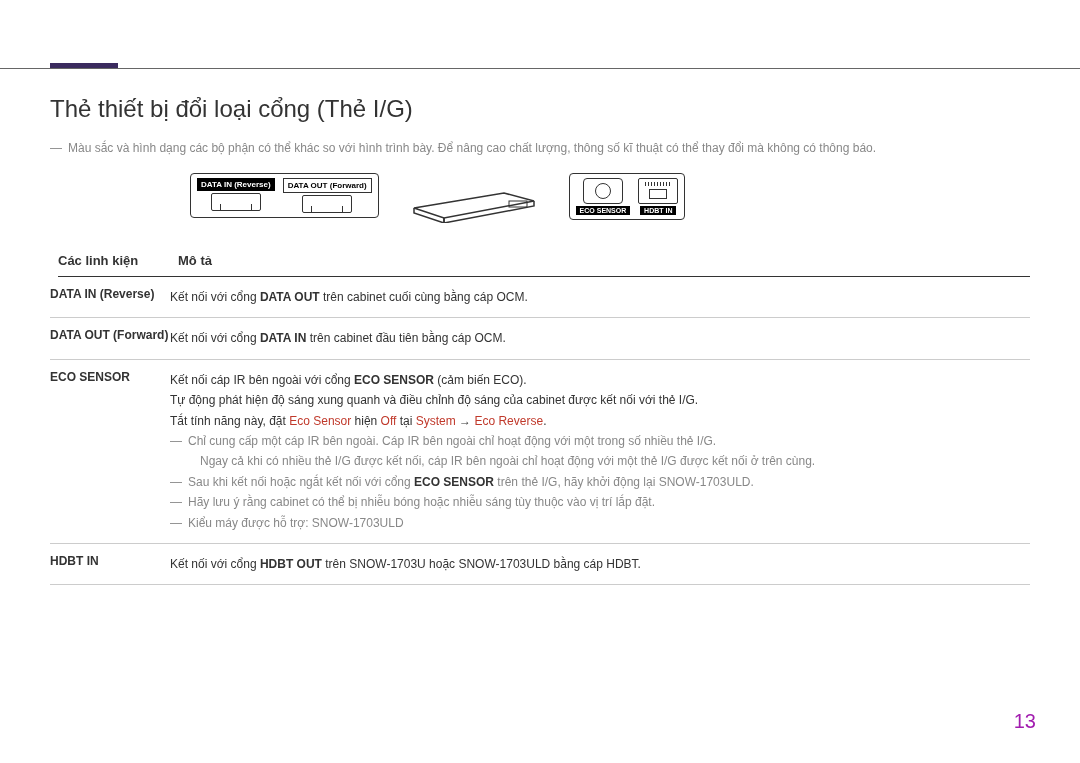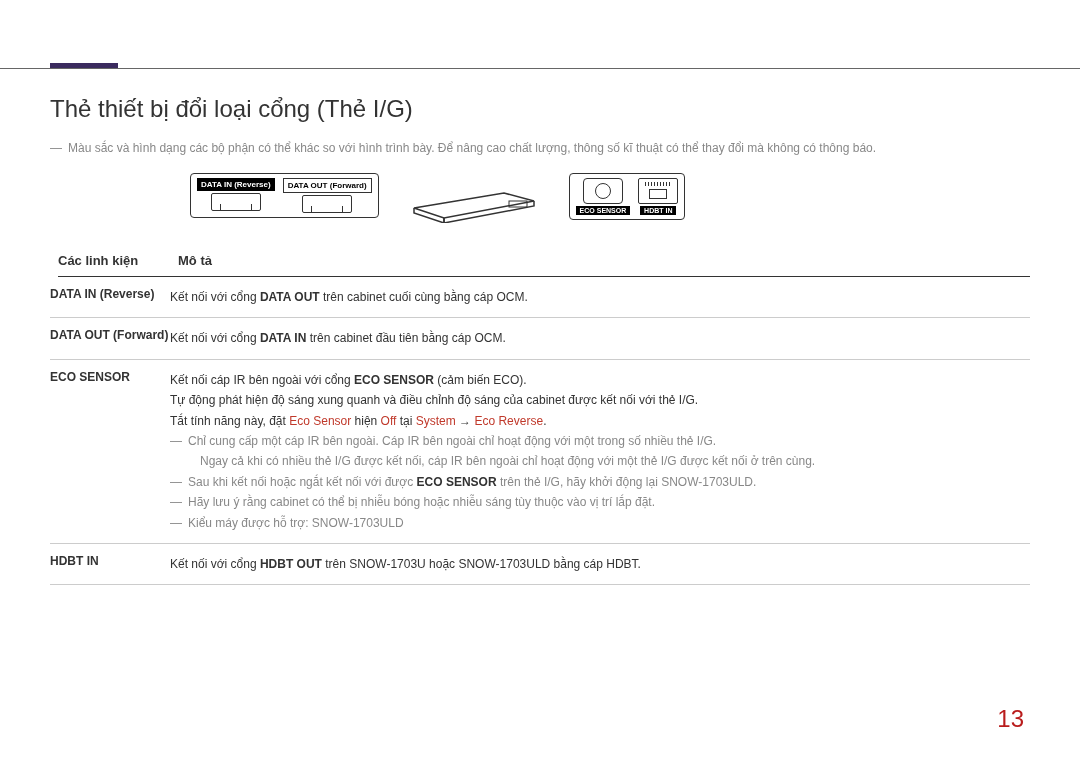--- a/index.html
+++ b/index.html
@@ -229,23 +229,23 @@
     .bold {
       font-weight: 700;
       color: #333;
     }
     .red {
       color: #c0392b;
     }
     .page-number {
       position: absolute;
       bottom: 30px;
-      right: 56px;
-      font-size: 24px;
-      color: #b91c1c;
+      right: 44px;
+      font-size: 20px;
+      color: #a21caf;
     }
   </style>
 </head>
 <body>
 
 <div class="top-accent"></div>
 <div class="top-bar"></div>
 
 <div class="content">
 
@@ -311,21 +311,21 @@
     </div>
 
     <div class="table-row">
       <div class="td-left">ECO SENSOR</div>
       <div class="td-right">
         <span class="line"><span>Kết nối cáp IR bên ngoài với cổng </span><span class="bold">ECO SENSOR</span><span> (cảm biến ECO).</span></span>
         <span class="line">Tự động phát hiện độ sáng xung quanh và điều chỉnh độ sáng của cabinet được kết nối với thẻ I/G.</span>
         <span class="line"><span>Tắt tính năng này, đặt </span><span class="red">Eco Sensor</span><span> hiện </span><span class="red">Off</span><span> tại </span><span class="red">System</span><span> → </span><span class="red">Eco Reverse</span><span>.</span></span>
         <span class="sub-note">Chỉ cung cấp một cáp IR bên ngoài. Cáp IR bên ngoài chỉ hoạt động với một trong số nhiều thẻ I/G.</span>
         <span class="sub-sub">Ngay cả khi có nhiều thẻ I/G được kết nối, cáp IR bên ngoài chỉ hoạt động với một thẻ I/G được kết nối ở trên cùng.</span>
-        <span class="sub-note"><span>Sau khi kết nối hoặc ngắt kết nối với được </span><span class="bold">ECO SENSOR</span><span> trên thẻ I/G, hãy khởi động lại SNOW-1703ULD.</span></span>
+        <span class="sub-note"><span>Sau khi kết nối hoặc ngắt kết nối với cổng </span><span class="bold">ECO SENSOR</span><span> trên thẻ I/G, hãy khởi động lại SNOW-1703ULD.</span></span>
         <span class="sub-note">Hãy lưu ý rằng cabinet có thể bị nhiễu bóng hoặc nhiễu sáng tùy thuộc vào vị trí lắp đặt.</span>
         <span class="sub-note">Kiểu máy được hỗ trợ: SNOW-1703ULD</span>
       </div>
     </div>
 
     <div class="table-row">
       <div class="td-left">HDBT IN</div>
       <div class="td-right">
         <span>Kết nối với cổng </span><span class="bold">HDBT OUT</span><span> trên SNOW-1703U hoặc SNOW-1703ULD bằng cáp HDBT.</span>
       </div>

